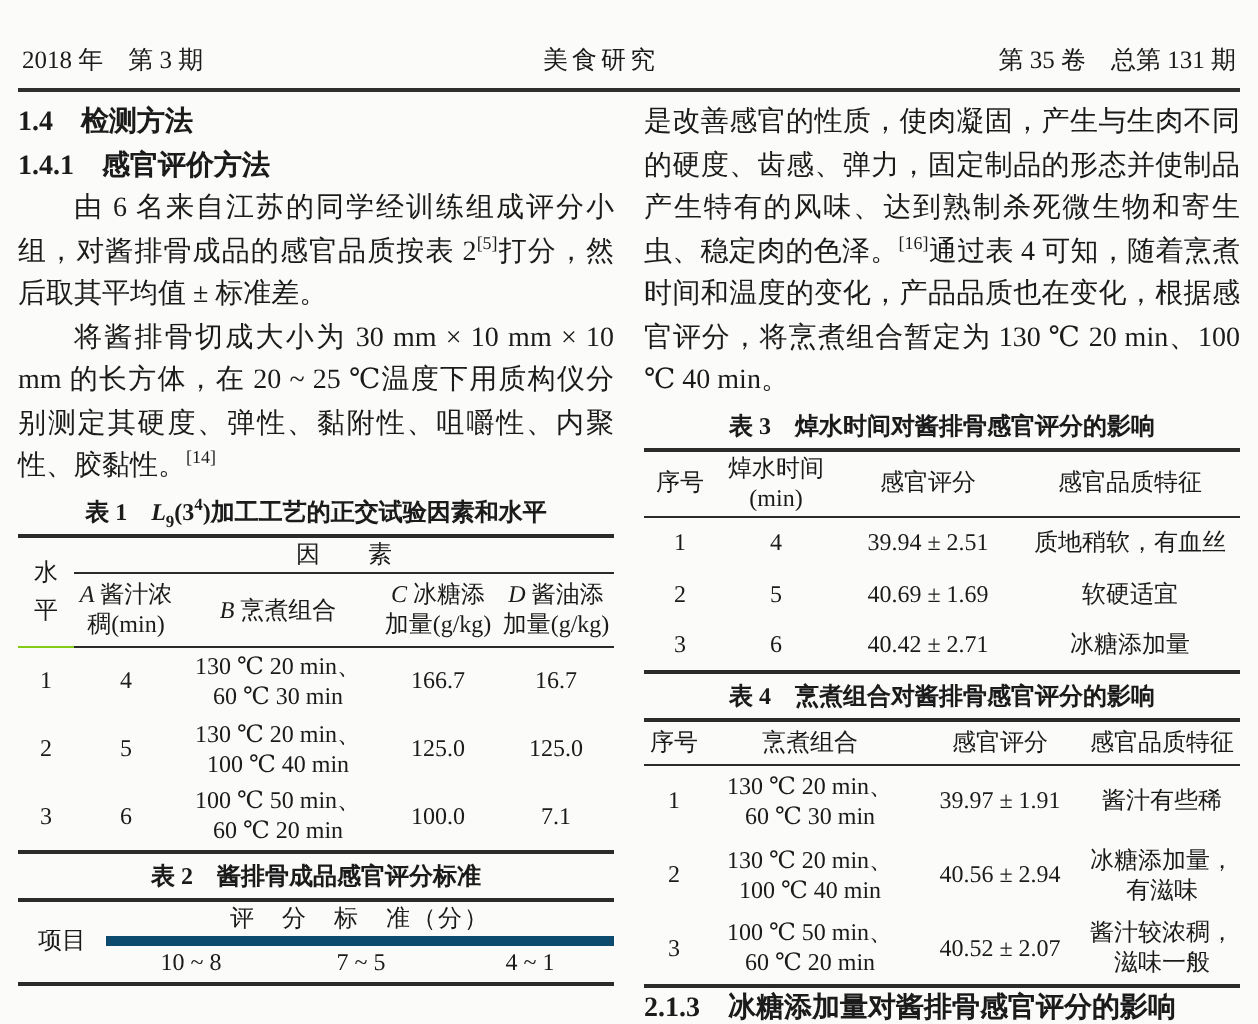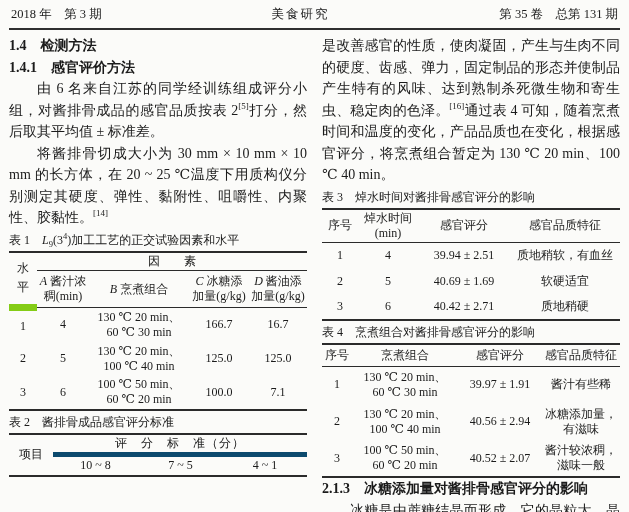--- a/index.html
+++ b/index.html
@@ -12,60 +12,60 @@
   .page { padding: 4px 9px 0 9px; }
 
   
   .jheader {
     display: flex; justify-content: space-between; align-items: baseline;
     font-size: 12.5px; line-height: 17px;
     padding: 2px 2px 5px 2px;
     border-bottom: 2px solid #2f2f2f;
     gap: 35px;
   }
-  .jheader .mid { letter-spacing: 2px; }
+  .jheader .mid { letter-spacing: 2px; margin-top: 16px; }
 
   
   .cols { display: flex; gap: 15px; margin-top: 5px; }
   .col { width: 298px; min-width: 0; }
 
   h3.sec {
     margin: 0; font-size: 14px; line-height: 21.5px;
     font-weight: bold; letter-spacing: 0;
   }
   p.body {
     margin: 0; font-size: 14px; line-height: 21.5px;
     text-align: justify; text-justify: inter-ideograph;
   }
   p.indent { text-indent: 2em; }
   sup.ref { font-size: 9px; line-height: 0; }
 
   .tcaption {
-    text-align: left; font-weight: normal; font-size: 12px;
+    text-align: center; font-weight: bold; font-size: 12px;
     line-height: 15px; margin: 4px 0 3px 0;
   }
   .tcaption i { font-family: "Liberation Serif", serif; }
   .tcaption sub, .tcaption sup { font-size: 8.5px; line-height: 0; }
 
   table {
     width: 100%; border-collapse: collapse; table-layout: fixed;
     font-size: 12px; color: #1b1b1b;
   }
   td {
     text-align: center; vertical-align: middle;
     padding: 1px 1px; line-height: 15px;
     word-break: break-word;
   }
   .two-line span { display: block; }
   .rule-top    { border-top: 2px solid #2b2b2b; }
   .rule-bottom { border-bottom: 2px solid #2b2b2b; }
   i.varletter { font-family: "Liberation Serif", serif; }
 
   
-  .t1 td.lvh { border-bottom: 7px solid #84cc16; }
+  .t1 td.lvh { border-bottom: 1px solid #84cc16; }
   .t1 .lvh-inner { width: 14px; margin: 0 auto; word-break: break-all; line-height: 19px; font-size: 12px; }
   .t1 tr.factor-row td.factor-h { height: 19px; letter-spacing: 0; border-bottom: 1px solid #2b2b2b; }
   .t1 tr.colhead td { height: 37px; border-bottom: 1px solid #2b2b2b; padding: 2px 1px; }
   .t1 tr.data td { height: 34px; }
 
   
   .t2 tr td { height: 21px; }
   .t2 td.span-h { border-bottom: 5px solid #0c4a6e; letter-spacing: 1px; margin-top: 32px; }
 
   
@@ -208,21 +208,21 @@
         <tr class="data">
           <td>2</td>
           <td>5</td>
           <td>40.69 ± 1.69</td>
           <td>软硬适宜</td>
         </tr>
         <tr class="data">
           <td>3</td>
           <td>6</td>
           <td>40.42 ± 2.71</td>
-          <td>质地稍硬</td>
+          <td>冰糖添加量</td>
         </tr>
       </tbody>
         </table>
 
       <div class="tcaption">表 4　烹煮组合对酱排骨感官评分的影响</div>
 
       <table class="t4 rule-top rule-bottom">
         <colgroup>
             <col style="width:30px">
             <col style="width:106px">

